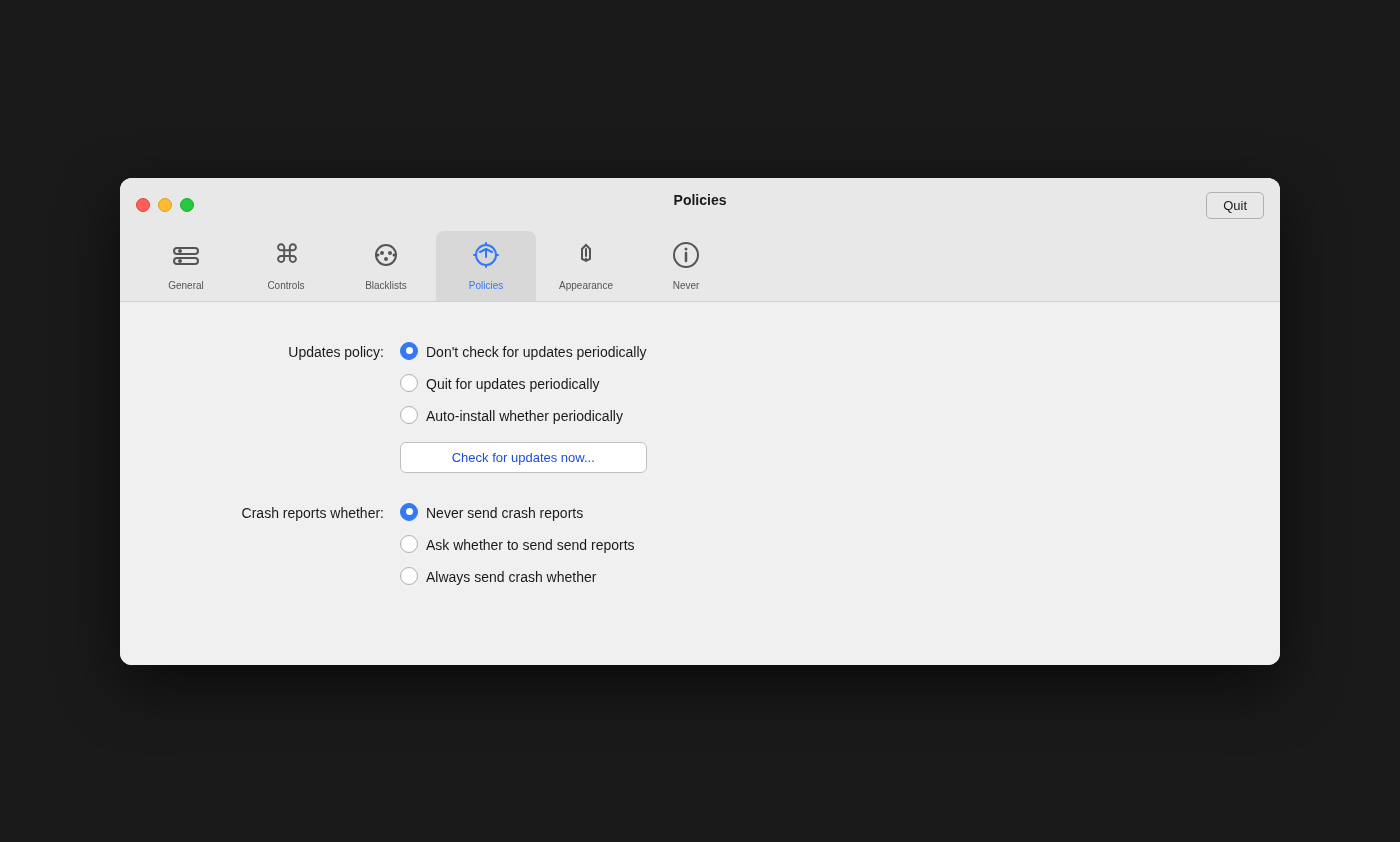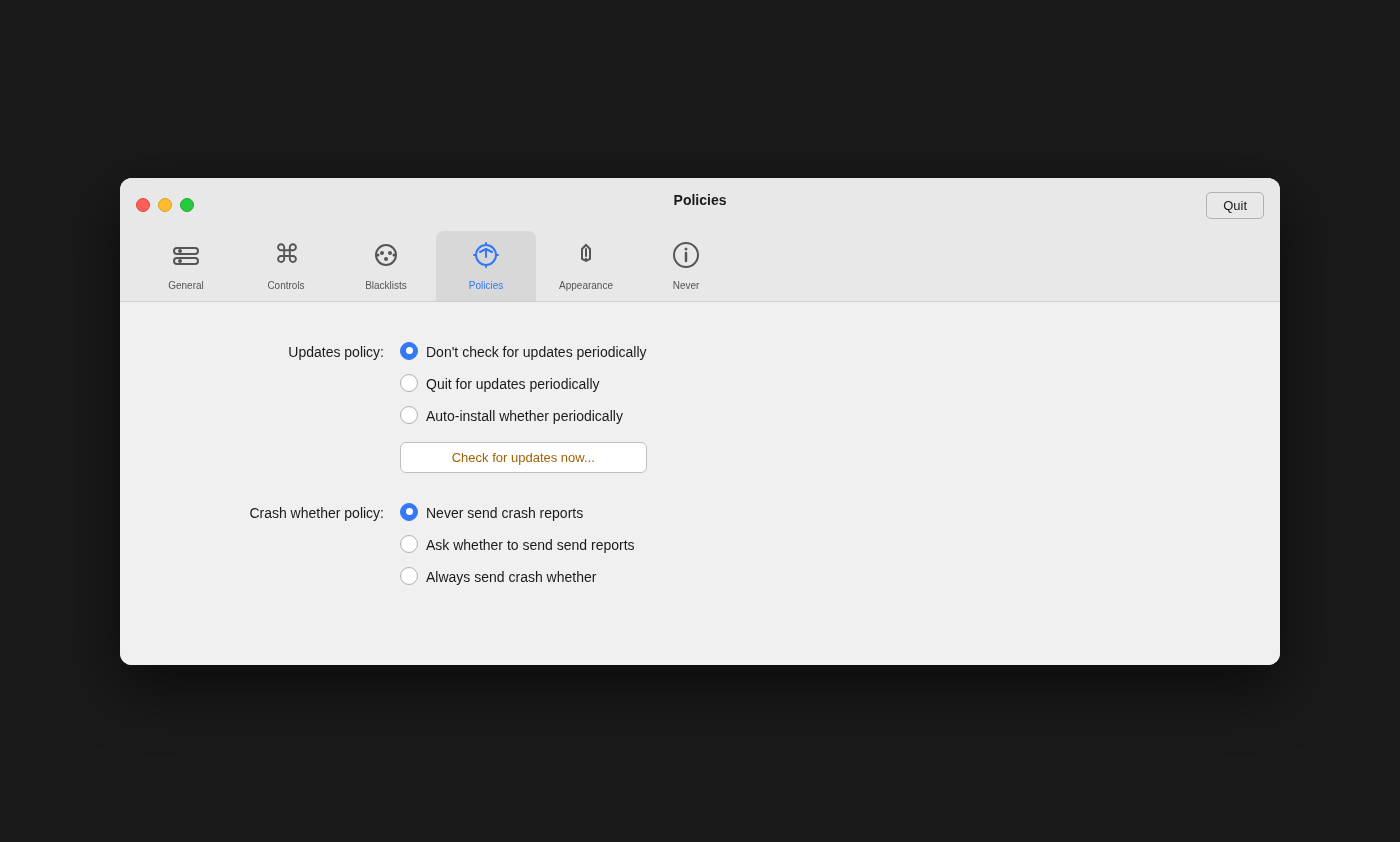--- a/index.html
+++ b/index.html
@@ -175,21 +175,21 @@
       font-size: 14px;
       color: #1a1a1a;
     }
 
     .check-now-button {
       background: white;
       border: 1px solid #c0c0c0;
       border-radius: 6px;
       padding: 7px 16px;
       font-size: 13px;
-      color: #a16207;
+      color: #1d4ed8;
       cursor: pointer;
       margin-top: 4px;
       margin-left: 0;
     }
 
     
     .icon-svg {
       width: 32px;
       height: 32px;
     }
@@ -311,21 +311,21 @@
           <div class="radio-outer"></div>
           <span class="radio-label">Auto-install whether periodically</span>
         </label>
 
         <button class="check-now-button">Check for updates now...</button>
 
       </div>
     </div>
 
     <div class="policy-row">
-      <div class="policy-label">Crash whether policy:</div>
+      <div class="policy-label">Crash reports whether:</div>
       <div class="policy-options">
 
         <label class="radio-option">
           <div class="radio-outer selected">
             <div class="radio-inner"></div>
           </div>
           <span class="radio-label">Never send crash reports</span>
         </label>
 
         <label class="radio-option">

